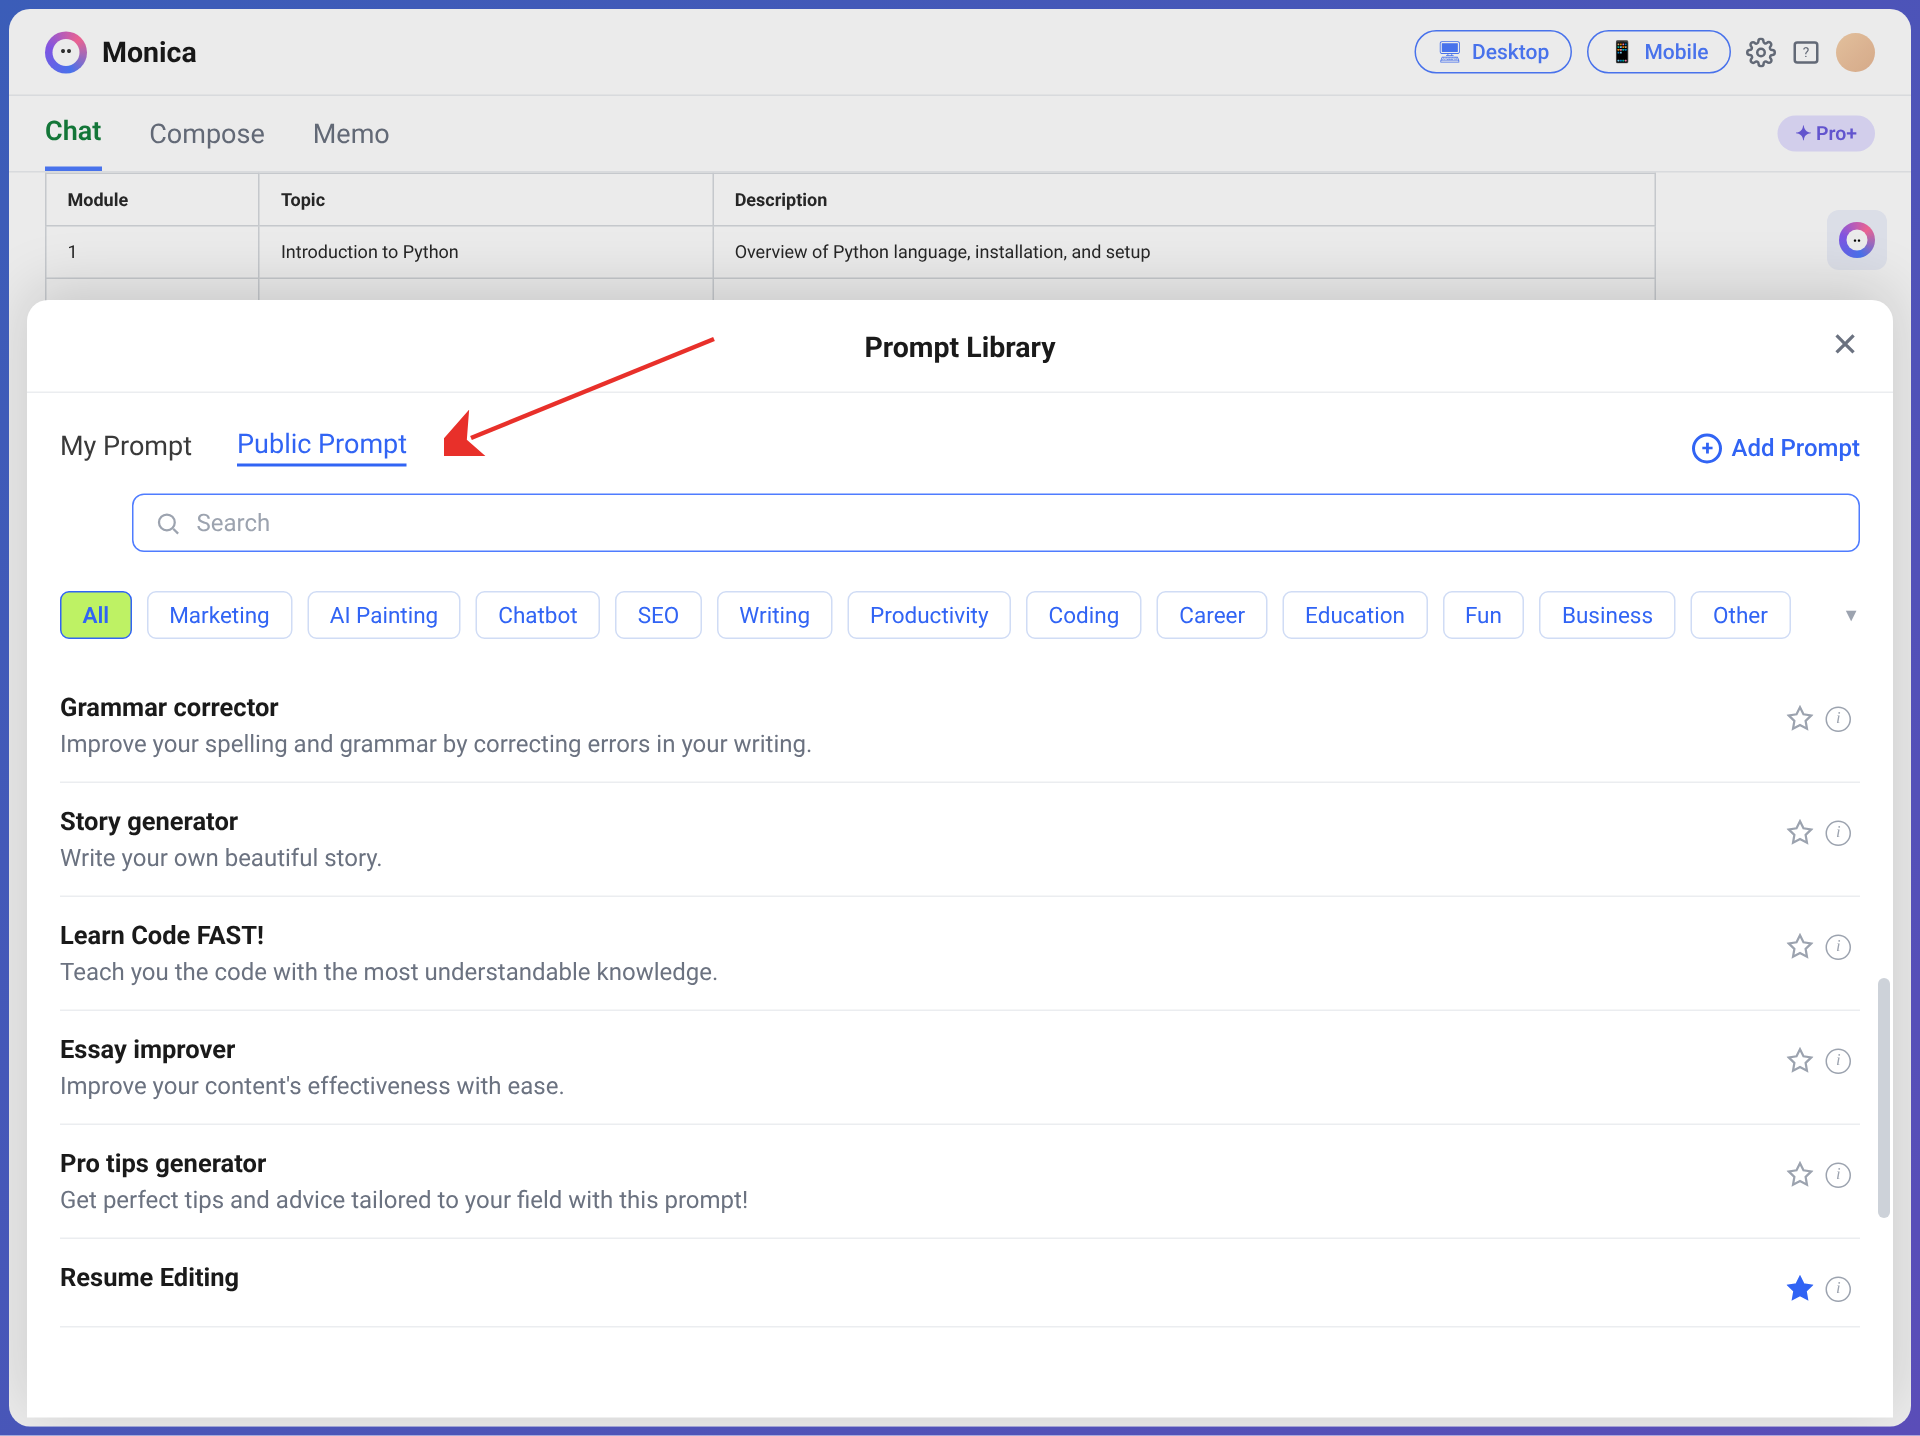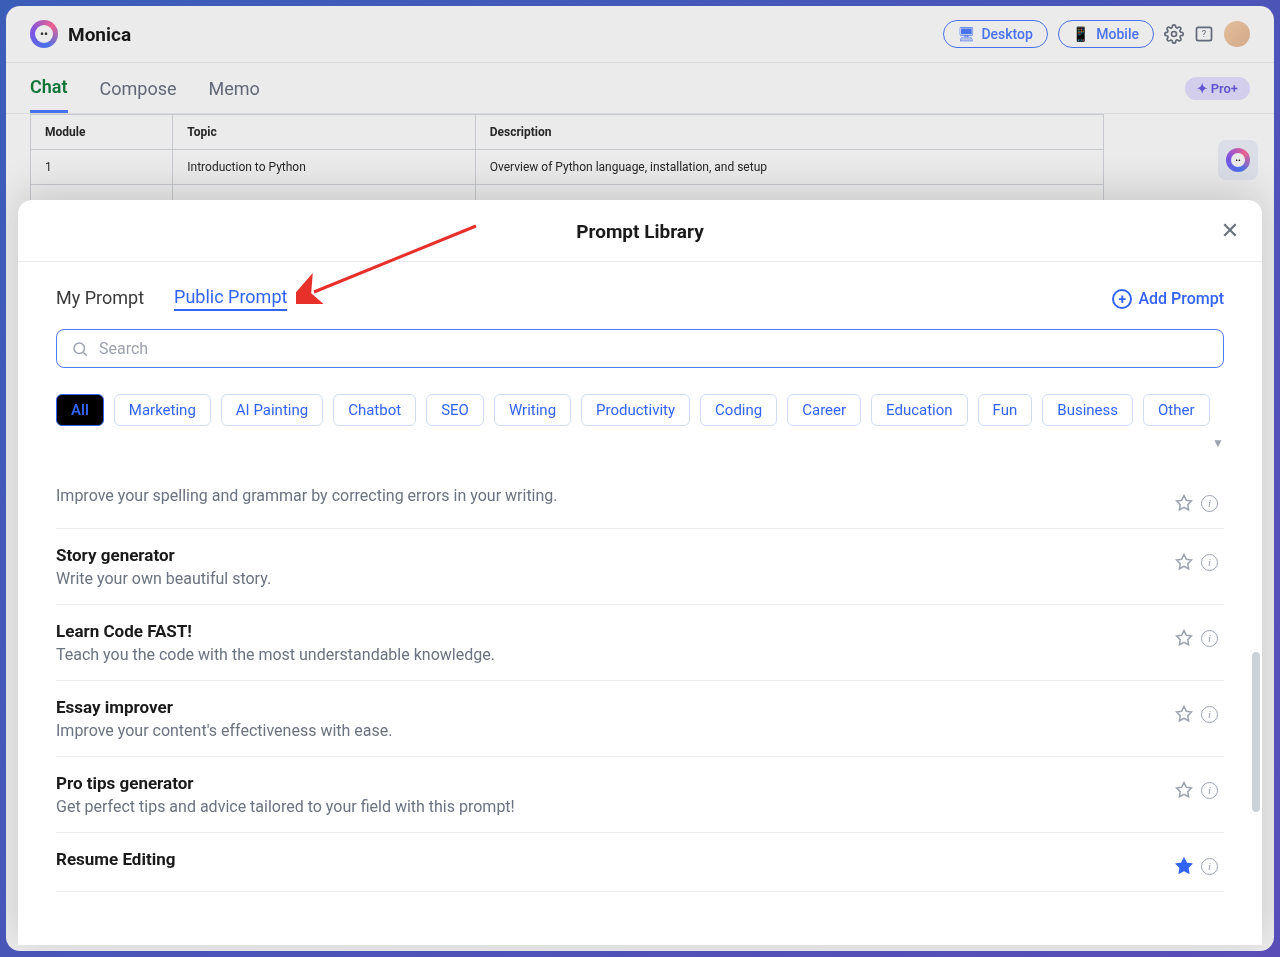--- a/index.html
+++ b/index.html
@@ -33,36 +33,36 @@
 
 
 .side-icons { position: absolute; right: 16px; top: 134px; display: flex; flex-direction: column; gap: 8px; }
 .side-icon { width: 40px; height: 40px; border-radius: 8px; background: #eef1fb; display: flex; align-items: center; justify-content: center; }
 
 
 .modal { position: absolute; top: 194px; left: 12px; right: 12px; bottom: 6px; background: #fff; border-radius: 14px 14px 0 0; box-shadow: 0 -8px 40px rgba(0,0,0,0.15); display: flex; flex-direction: column; }
 .modal-header { padding: 20px 26px 18px; border-bottom: 1px solid #ebedf0; position: relative; text-align: center; }
 .modal-title { font-size: 19px; font-weight: 700; color: #1a1a1a; }
 .modal-close { position: absolute; right: 20px; top: 18px; width: 24px; height: 24px; cursor: pointer; color: #6b7280; font-size: 22px; display: flex; align-items: center; justify-content: center; }
-.modal-body { padding: 24px 38px 0; overflow: hidden; position: relative; flex: 1; }
+.modal-body { padding: 24px 22px 0; overflow: hidden; position: relative; flex: 1; }
 
 .prompt-tabs { display: flex; align-items: center; margin-bottom: 18px; }
 .prompt-tab { font-size: 18px; color: #3a3a3a; margin-right: 30px; cursor: pointer; padding-bottom: 2px; }
 .prompt-tab.active { color: #3164f4; border-bottom: 2px solid #3164f4; }
 .add-prompt { margin-left: auto; display: flex; align-items: center; gap: 6px; color: #3164f4; font-size: 16px; cursor: pointer; font-weight: 500; }
 .add-prompt-icon { width: 20px; height: 20px; border: 2px solid #3164f4; border-radius: 50%; display: flex; align-items: center; justify-content: center; font-size: 14px; line-height: 1; font-weight: bold; }
 
-.search-box { display: flex; align-items: center; border: 1.5px solid #4f7cff; border-radius: 8px; padding: 9px 14px; margin-bottom: 26px; }
+.search-box { display: flex; align-items: center; border: 1.5px solid #4f7cff; border-radius: 8px; padding: 9px 14px; margin-bottom: 26px; margin-left: 48px; }
 .search-icon { width: 18px; height: 18px; color: #9ca3af; margin-right: 10px; }
 .search-input { border: none; outline: none; font-size: 16px; flex: 1; color: #333; }
 .search-input::placeholder { color: #9ca3af; }
 
 .filter-row { display: flex; align-items: center; flex-wrap: wrap; gap: 10px; margin-bottom: 20px; }
 .filter-chip { padding: 6px 14px; border: 1px solid #d0dcf5; border-radius: 6px; color: #3164f4; font-size: 15px; cursor: pointer; }
-.filter-chip.active { background: #000000; border-color: #3164f4; font-weight: 600; }
+.filter-chip.active { background: #bef264; border-color: #3164f4; font-weight: 600; }
 .filter-caret { margin-left: auto; color: #9ca3af; cursor: pointer; font-size: 12px; }
 
 .prompt-list { }
 .prompt-item { padding: 16px 0; border-bottom: 1px solid #ebedf0; display: flex; align-items: flex-start; justify-content: space-between; }
 .prompt-text { flex: 1; }
 .prompt-title { font-size: 17px; font-weight: 700; color: #1a1a1a; margin-bottom: 4px; }
 .prompt-desc { font-size: 16px; color: #6b7280; }
 .prompt-actions { display: flex; gap: 8px; align-items: center; padding-top: 8px; padding-right: 6px; }
 .star-icon { width: 18px; height: 18px; color: #9ca3af; cursor: pointer; }
 .star-icon.filled { color: #3164f4; }
@@ -189,20 +189,21 @@
         <div class="filter-chip">Education</div>
         <div class="filter-chip">Fun</div>
         <div class="filter-chip">Business</div>
         <div class="filter-chip">Other</div>
         <div class="filter-caret">▼</div>
       </div>
 
       <div class="prompt-list" id="prompt-list">
           <div class="prompt-item">
     <div class="prompt-text">
+      <div class="prompt-title">Grammar corrector</div>
       <div class="prompt-desc">Improve your spelling and grammar by correcting errors in your writing.</div>
     </div>
     <div class="prompt-actions">
       <svg class="star-icon " viewBox="0 0 24 24" fill="none" stroke="#9ca3af" stroke-width="2">
                 <polygon points="12 2 15.09 8.26 22 9.27 17 14.14 18.18 21.02 12 17.77 5.82 21.02 7 14.14 2 9.27 8.91 8.26 12 2"></polygon>
               </svg>
       <div class="info-icon">i</div>
     </div>
           </div>
           <div class="prompt-item">

